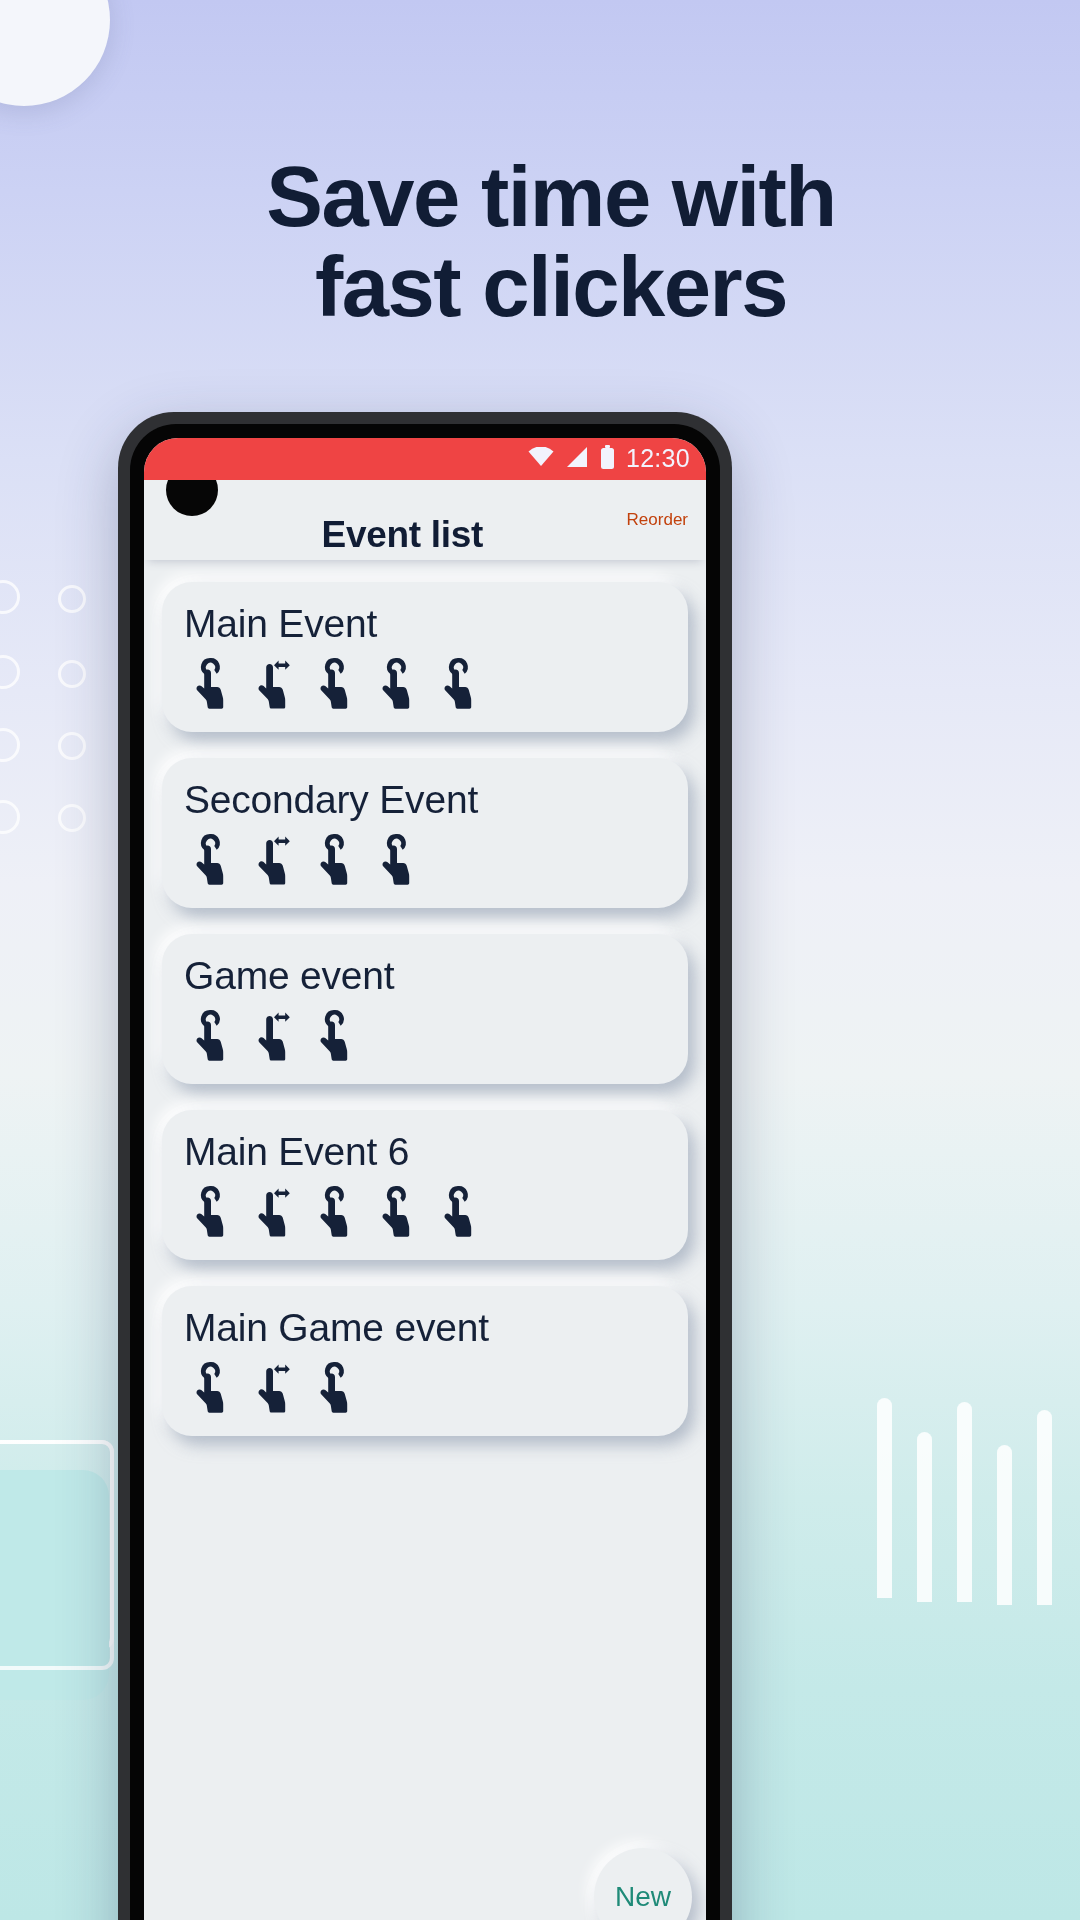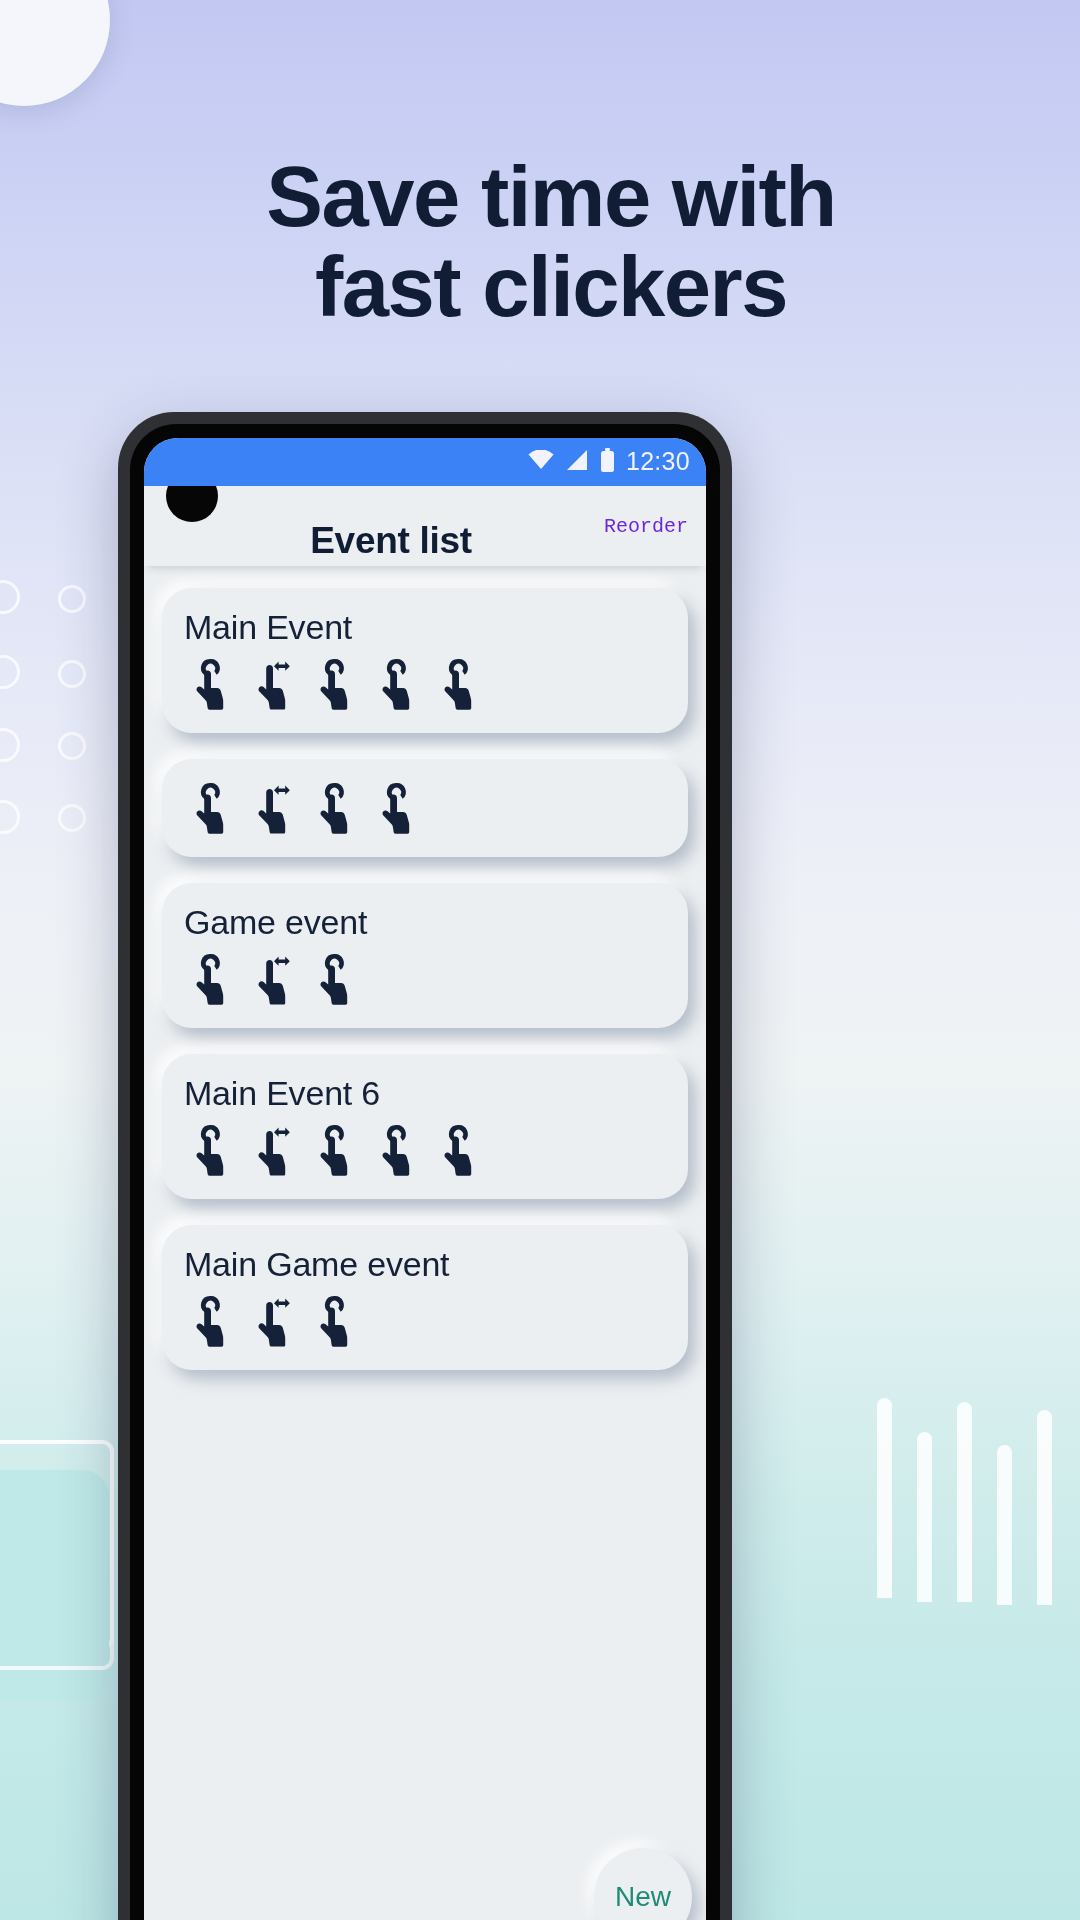--- a/index.html
+++ b/index.html
@@ -91,22 +91,22 @@
     background:#eceff1;
     border-radius:34px 34px 0 0;
     overflow:hidden;
     position:relative;
     display:flex;
     flex-direction:column;
   }
 
   
   #status-bar{
-    height:48px;
-    background:#3b82f6;
+    height:42px;
+    background:#ef4444;
     display:flex;
     align-items:center;
     justify-content:flex-end;
     padding:0 16px 0 0;
     gap:11px;
     flex:0 0 auto;
     position:relative;
     z-index:4;
   }
   .sb-icon{ display:block; }
@@ -141,25 +141,24 @@
     flex:1;
     text-align:center;
     color:#111d35;
     font-size:37px;
     font-weight:bold;
     letter-spacing:-.3px;
     padding-left:40px;
     margin-top:30px;
   }
   #reorder-button{
-    color:#6d28d9;
-    font-size:20px;
+    color:#c2410c;
+    font-size:17px;
     padding:8px 18px 8px 6px;
     white-space:nowrap;
-    font-family:Liberation Mono, monospace;
   }
 
   
   #event-list{
     flex:1;
     background:#eceff1;
     padding:22px 18px 0 18px;
     overflow:hidden;
     position:relative;
   }
@@ -167,21 +166,21 @@
     background:#eceff1;
     border-radius:30px;
     margin-bottom:26px;
     padding:20px 22px 14px 22px;
     box-shadow:
       7px 9px 16px rgba(146,158,178,.62),
       -6px -7px 14px rgba(255,255,255,.96);
   }
   .event-title{
     color:#152138;
-    font-size:34px;
+    font-size:39px;
     letter-spacing:-.2px;
     margin-bottom:8px;
   }
   .event-icons{
     display:flex;
     align-items:center;
     gap:20px;
     height:64px;
     padding-left:6px;
   }
@@ -309,20 +308,21 @@
                   <g fill="#152138">
                     <path d="M20 2a9 9 0 0 0-5.2 16.4l2.6-3.6A4.6 4.6 0 1 1 24.3 14l2.4 3.8A9 9 0 0 0 20 2z"></path>
                     <path d="M17.6 13.5c-1.9 0-3.4 1.5-3.4 3.4v15.6l-2.6-2.3c-1.3-1.2-3.3-1-4.4.3-1 1.2-.9 3 .2 4.1l8.2 8.6c.6.7 1.1 1.5 1.2 2.4l.9 5.7c.1.8.8 1.4 1.6 1.4h12.3c.9 0 1.6-.7 1.6-1.6v-6.8c0-1-.1-2-.4-3l-2-7.4c-.5-1.7-2-2.8-3.7-2.8h-6.1V16.9c0-1.9-1.5-3.4-3.4-3.4z"></path>
                   </g>
                 </svg>
             </span>
           </div>
         </div>
 
         <div class="event-card">
+          <div class="event-title">Secondary Event</div>
           <div class="event-icons">
             <span class="gesture-icon">
               <svg width="42" height="56" viewBox="0 0 42 56">
                   <g fill="#152138">
                     <path d="M20 2a9 9 0 0 0-5.2 16.4l2.6-3.6A4.6 4.6 0 1 1 24.3 14l2.4 3.8A9 9 0 0 0 20 2z"></path>
                     <path d="M17.6 13.5c-1.9 0-3.4 1.5-3.4 3.4v15.6l-2.6-2.3c-1.3-1.2-3.3-1-4.4.3-1 1.2-.9 3 .2 4.1l8.2 8.6c.6.7 1.1 1.5 1.2 2.4l.9 5.7c.1.8.8 1.4 1.6 1.4h12.3c.9 0 1.6-.7 1.6-1.6v-6.8c0-1-.1-2-.4-3l-2-7.4c-.5-1.7-2-2.8-3.7-2.8h-6.1V16.9c0-1.9-1.5-3.4-3.4-3.4z"></path>
                   </g>
                 </svg>
             </span>
             <span class="gesture-icon">

